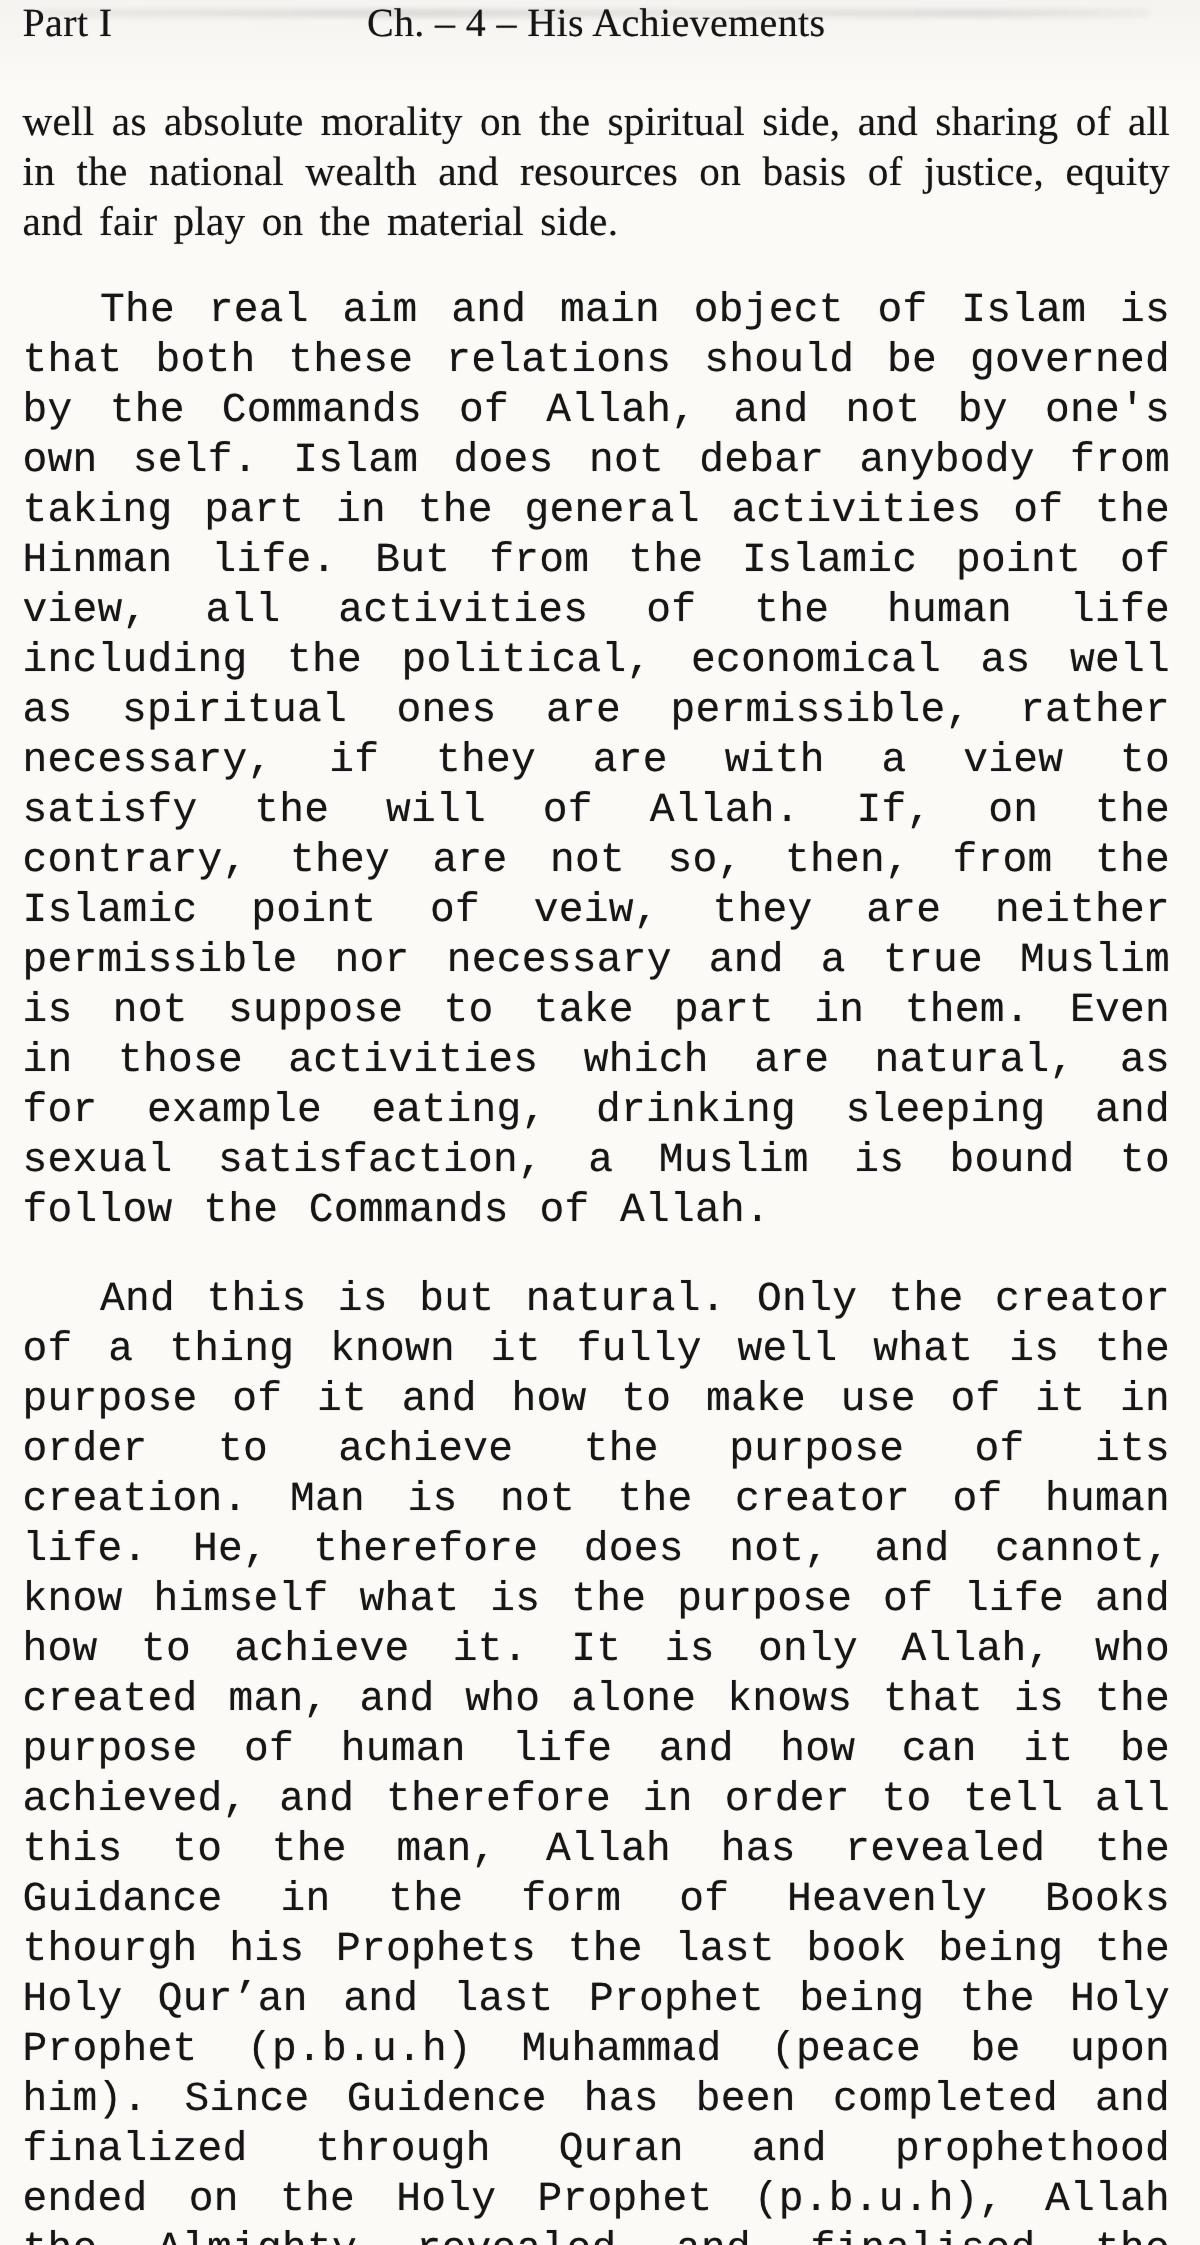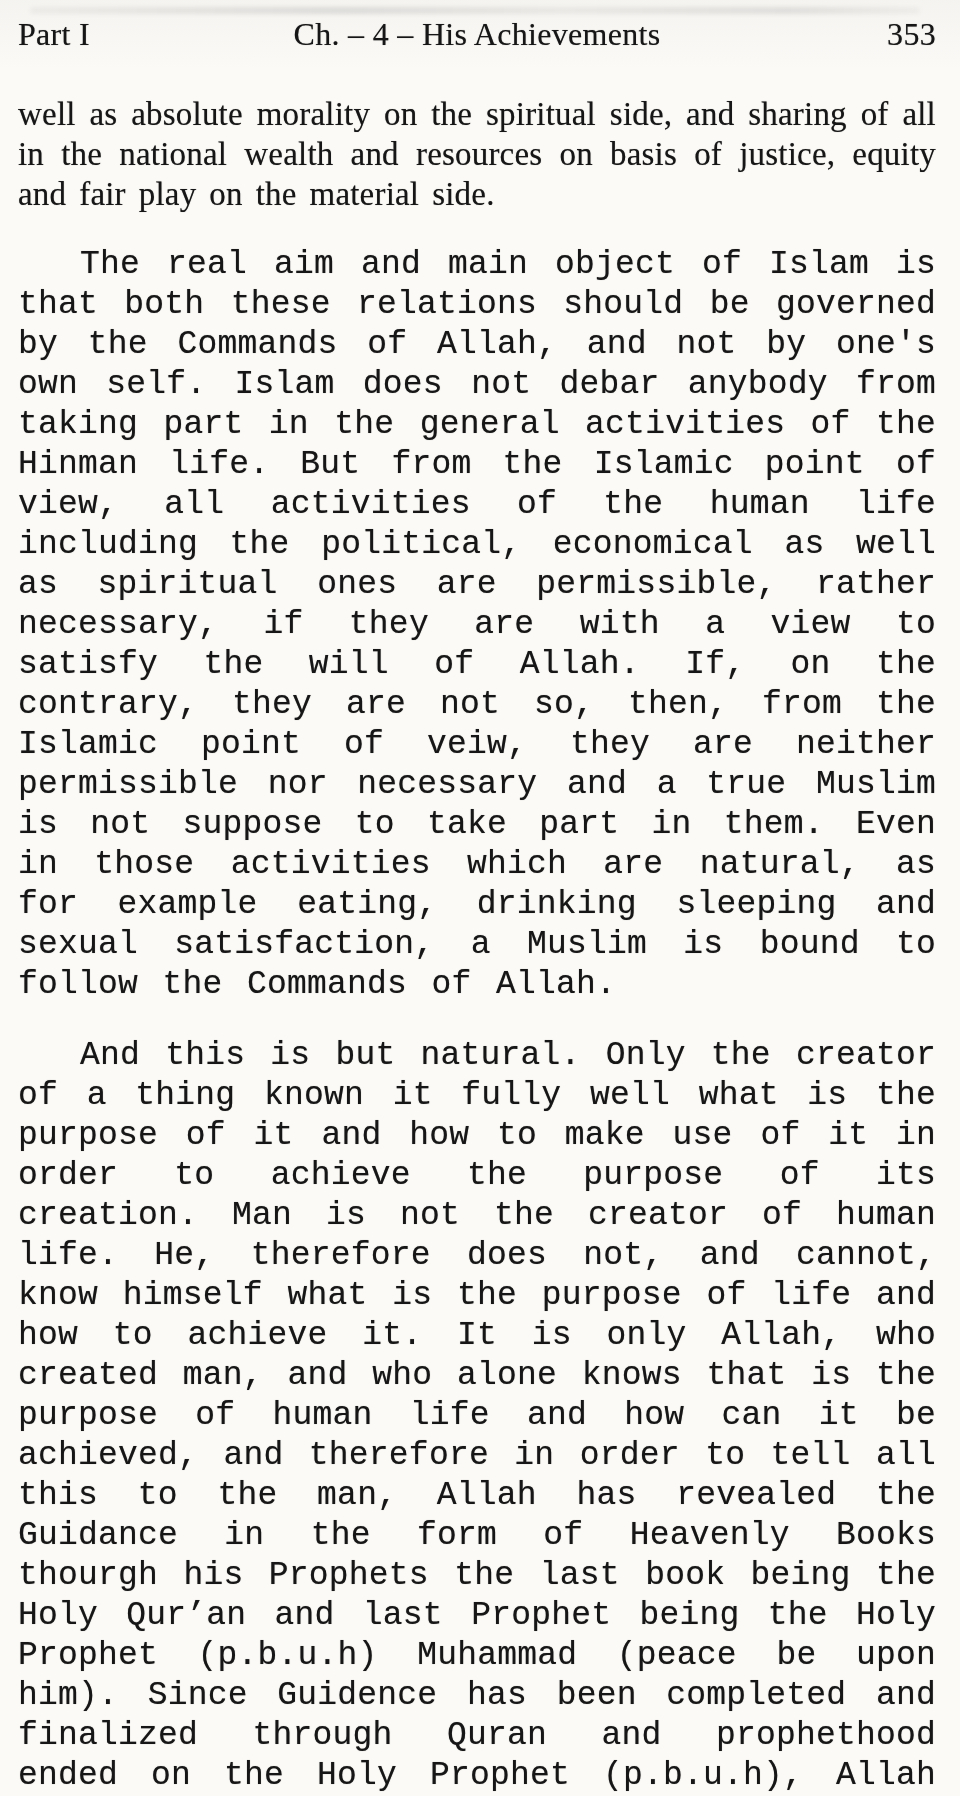--- a/index.html
+++ b/index.html
@@ -8,21 +8,21 @@
     width: 960px;
     height: 1796px;
     overflow: hidden;
     background: #fbfaf7;
   }
   .page {
     position: relative;
     width: 960px;
     height: 1796px;
     box-sizing: border-box;
-    padding: 16px 24px 0 18px;
+    padding: 0 24px 0 18px;
     font-family: "Liberation Serif", "DejaVu Serif", serif;
     color: #161616;
     background:
       linear-gradient(180deg, rgba(120,120,120,0.05) 0px, rgba(0,0,0,0) 70px),
       #fbfaf7;
   }
   .scan-smudge-top {
     position: absolute;
     top: 7px;
     left: 30px;
@@ -64,21 +64,20 @@
 </style>
 </head>
 <body>
 
 <div class="page">
   <div class="scan-smudge-top"></div>
 
   <div class="header">
     <span class="h-left">Part I</span>
     <span class="h-center">Ch. – 4 – His Achievements</span>
-    <span class="h-right">353</span>
   </div>
 
   <div class="body-text">
     <p class="para">well as absolute morality on the spiritual side, and sharing of all in the national wealth and resources on basis of justice, equity and fair play on the material side.</p>
     <p class="para indented">The real aim and main object of Islam is that both these relations should be governed by the Commands of Allah, and not by one's own self. Islam does not debar anybody from taking part in the general activities of the Hinman life. But from the Islamic point of view, all activities of the human life including the political, economical as well as spiritual ones are permissible, rather necessary, if they are with a view to satisfy the will of Allah. If, on the contrary, they are not so, then, from the Islamic point of veiw, they are neither permissible nor necessary and a true Muslim is not suppose to take part in them. Even in those activities which are natural, as for example eating, drinking sleeping and sexual satisfaction, a Muslim is bound to follow the Commands of Allah.</p>
     <p class="para indented">And this is but natural. Only the creator of a thing known it fully well what is the purpose of it and how to make use of it in order to achieve the purpose of its creation. Man is not the creator of human life. He, therefore does not, and cannot, know himself what is the purpose of life and how to achieve it. It is only Allah, who created man, and who alone knows that is the purpose of human life and how can it be achieved, and therefore in order to tell all this to the man, Allah has revealed the Guidance in the form of Heavenly Books thourgh his Prophets the last book being the Holy Qur’an and last Prophet being the Holy Prophet (p.b.u.h) Muhammad (peace be upon him). Since Guidence has been completed and finalized through Quran and prophethood ended on the Holy Prophet (p.b.u.h), Allah the Almighty revealed and finalised the basic Commands and also inspired the necessary principles, and instructions to carry out those commands, to the Holy Prophet (p.b.u.h). The former are in the Words of Allah Himself and are known as the Qur'an or "Book”, and the latter are in the word of the Holy Prophet (p.b.u.h) and are known as the "Wisdom" within the meaning of the above noted verses; or in other words, the "Sunnah" in terms of the Ahadees of the Holy Prophet (p.b.u.h).</p>
   </div>
 </div>
 
 </body></html>

